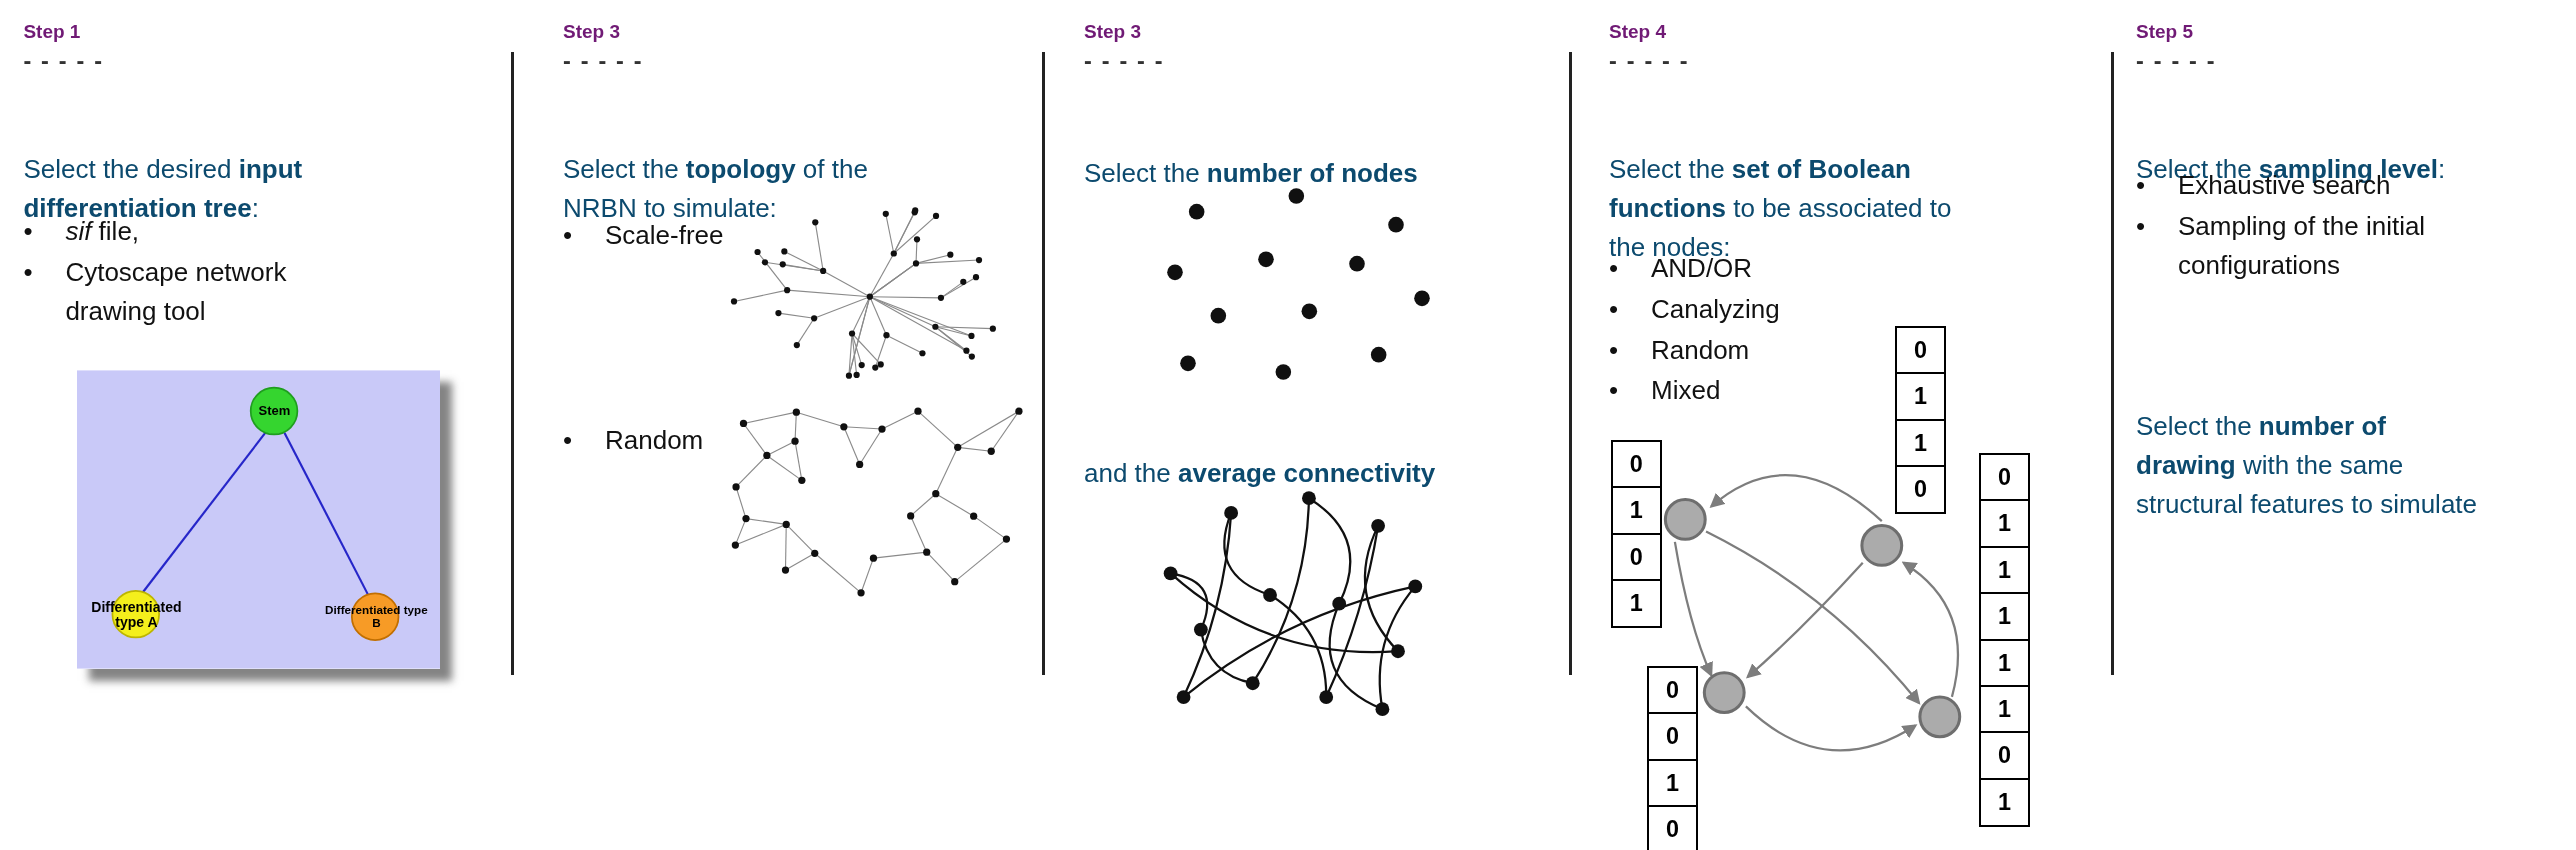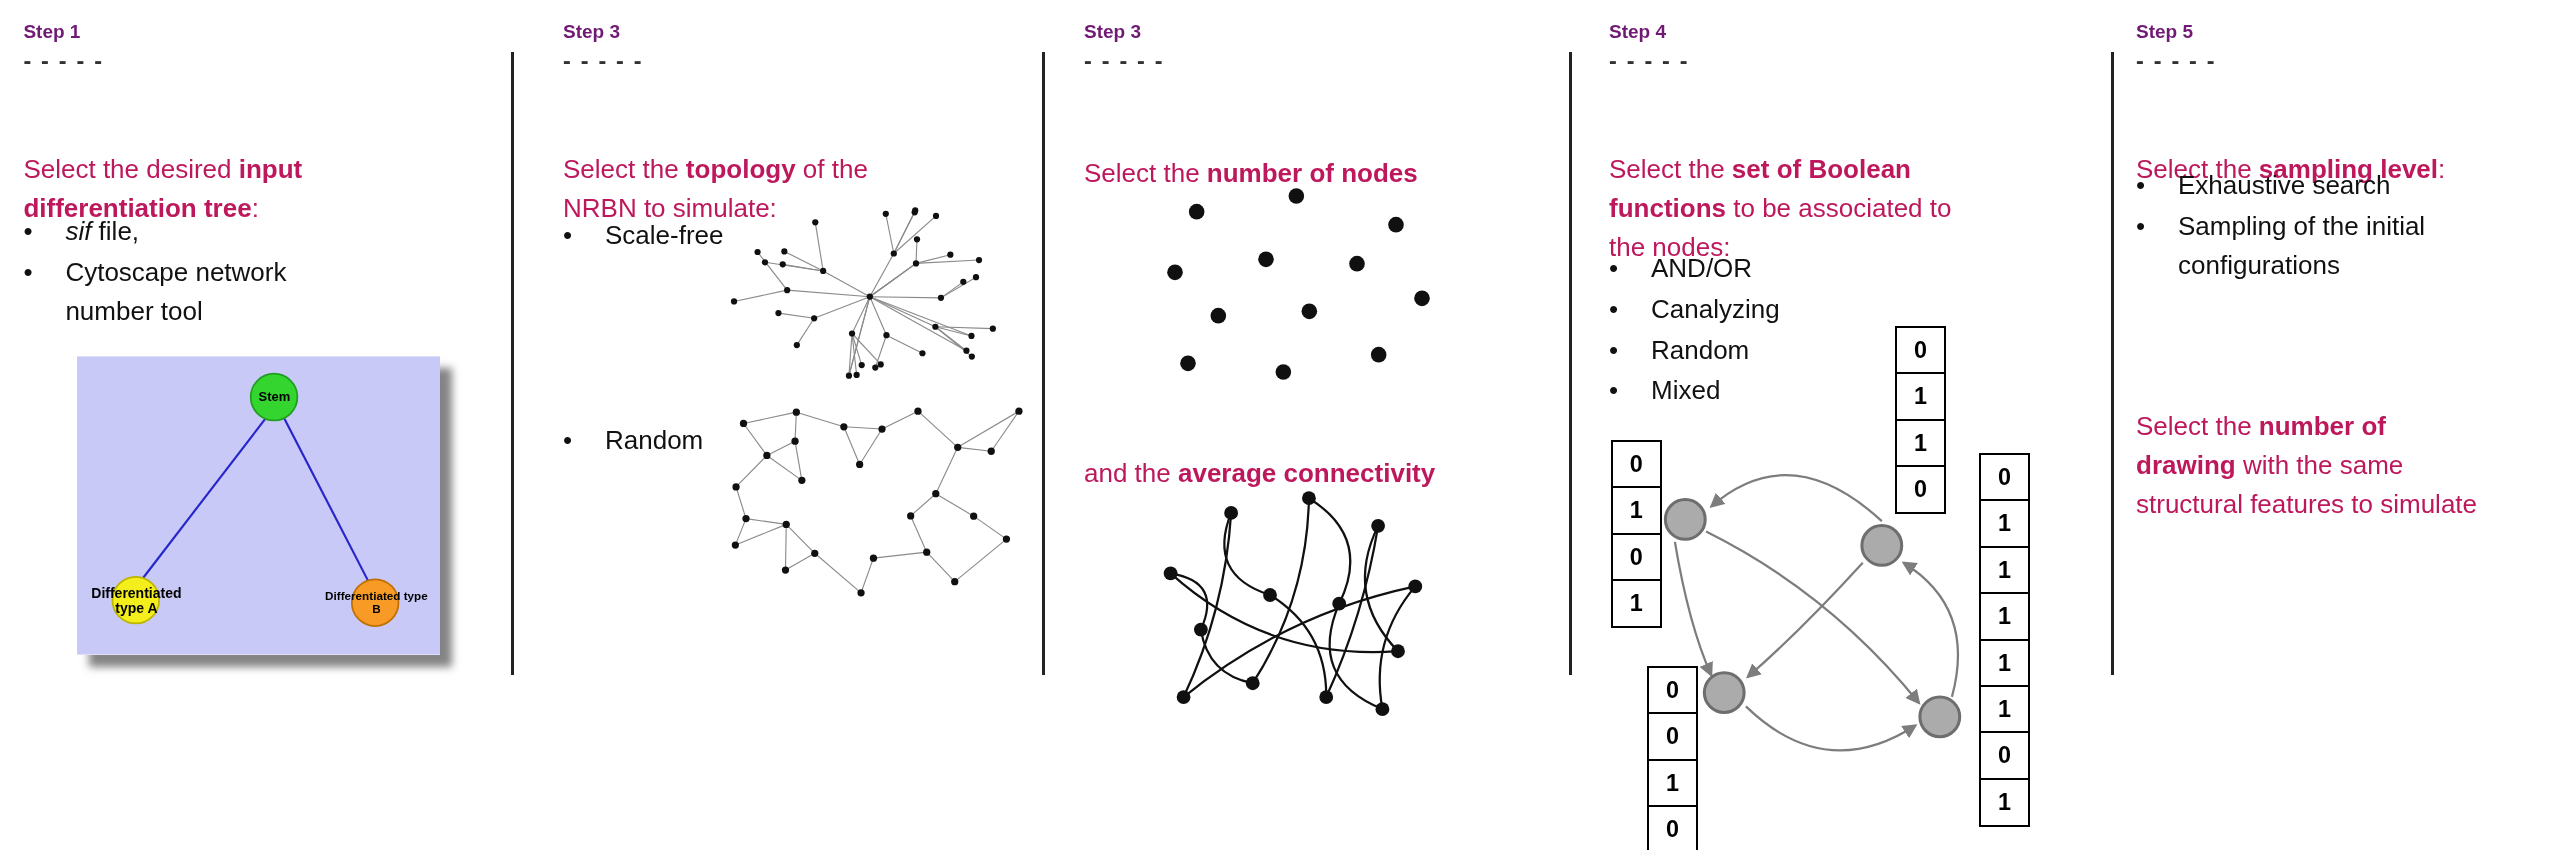--- a/index.html
+++ b/index.html
@@ -4,28 +4,28 @@
 <style>
   html,body{margin:0;padding:0;background:#ffffff;}
   .canvas{
     position:relative;width:2576px;height:851px;overflow:hidden;
     background:#ffffff;color:#111;
     font-family:"Liberation Sans",sans-serif;
   }
   .col{position:absolute;top:0;height:100%;}
   .step-title{position:absolute;top:5.2px;left:0;font-size:19px;font-weight:bold;color:#701a75;}
   .dashes{position:absolute;top:48px;left:0;font-size:23.4px;font-weight:bold;letter-spacing:1.7px;color:#333;}
-  .para{position:absolute;left:0;font-size:26px;line-height:1.5;color:#be185d;}
+  .para{position:absolute;left:0;font-size:26px;line-height:1.5;color:#0c4a6e;}
   .para b{font-weight:bold;}
   .bullet{position:absolute;left:0;display:flex;font-size:26px;line-height:1.5;color:#111;}
   .bullet .mark{flex:0 0 42px;}
   .divider{position:absolute;top:52px;height:623px;width:2.6px;background:#222;}
   .illus{position:absolute;overflow:visible;}
   
-  .tree{position:absolute;left:54px;top:356px;width:363px;height:299px;
+  .tree{position:absolute;left:54px;top:370px;width:363px;height:299px;
         box-shadow:12px 12px 7.8px rgba(110,110,110,.85);}
   .tree svg{display:block;}
   .tree-label{position:absolute;transform:translate(-50%,-50%);font-weight:bold;
               text-align:center;line-height:1.1;color:#000;}
   
   .ttable{position:absolute;display:flex;flex-direction:column;}
   .tcell{width:47px;height:45px;border:2.6px solid #000;margin-top:-2.6px;background:#fff;
          display:flex;align-items:center;justify-content:center;
          font-size:23.4px;font-weight:bold;color:#000;}
   .ttable .tcell:first-child{margin-top:0;}
@@ -48,21 +48,21 @@
 
     <p class="para" style="top:124px;width:450px"><span>Select the desired </span><b>input</b><br><b>differentiation tree</b><span>:</span></p>
 
     <div class="bullet" style="top:212px;width:450px">
       <span class="mark">•</span>
       <span class="btext"><i>sif</i><span> file,</span></span>
     </div>
 
     <div class="bullet" style="top:253px;width:450px">
       <span class="mark">•</span>
-      <span class="btext"><span>Cytoscape network</span><br><span>number tool</span></span>
+      <span class="btext"><span>Cytoscape network</span><br><span>drawing tool</span></span>
     </div>
 
     <div class="tree">
       <svg width="363" height="299" viewBox="0 0 420 345">
         <rect x="0" y="0" width="420" height="345" fill="#c9c9f8"></rect>
         <line x1="218" y1="72" x2="76" y2="257" stroke-width="2.5" stroke="#2626c9"></line>
         <line x1="240" y1="72" x2="337" y2="260" stroke-width="2.5" stroke="#2626c9"></line>
         <circle cx="228" cy="47" r="27" stroke="#1f9e1f" stroke-width="2" fill="#35d52f"></circle>
         <circle cx="68" cy="282" r="27" stroke="#bdb500" stroke-width="2" fill="#f4ef1c"></circle>
         <circle cx="345" cy="285" r="27" stroke="#c26f00" stroke-width="2" fill="#f79b26"></circle>

